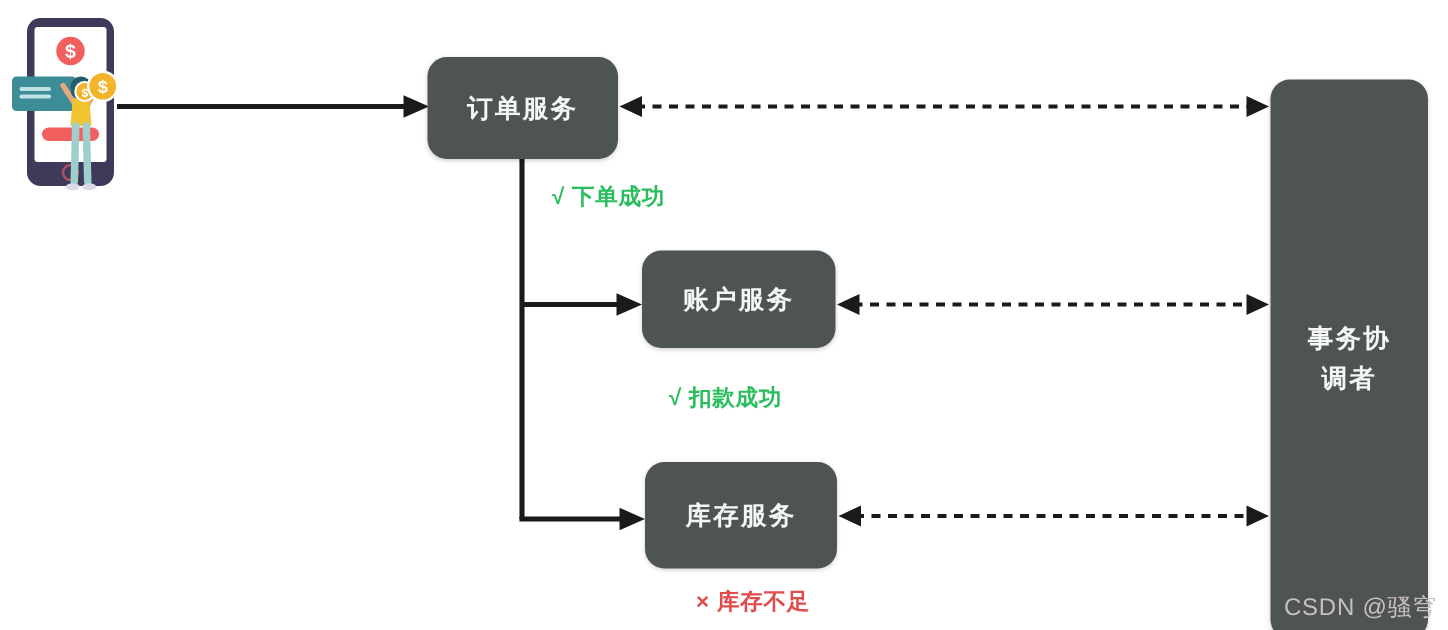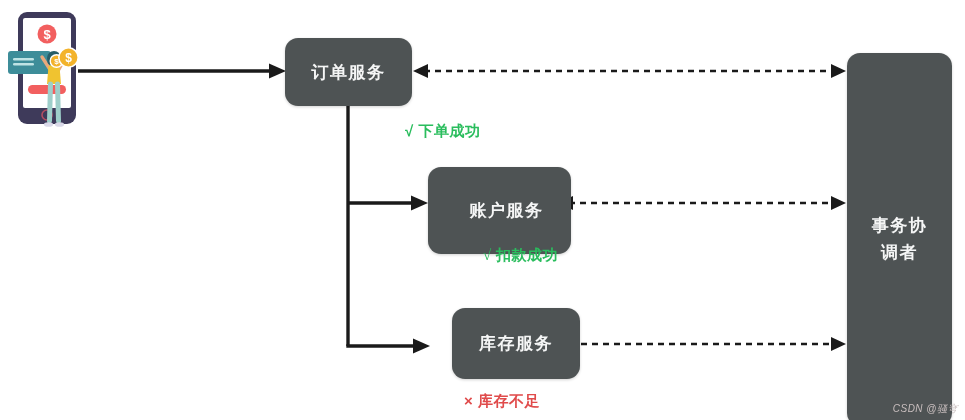--- a/index.html
+++ b/index.html
@@ -14,40 +14,39 @@
   .node{
     position:absolute;z-index:2;
     background:var(--node-bg,#4e5354);
     color:var(--node-text,#f5f6f6);
     border-radius:13px;
     display:flex;align-items:center;justify-content:center;
     font-size:17px;font-weight:600;letter-spacing:1.5px;
     box-shadow:0 1px 3px rgba(0,0,0,0.18);
   }
   .node-order{left:285px;top:38px;width:127px;height:68px;}
-  .node-account{left:428px;top:167px;width:129px;height:87px;padding-left:14px;}
-  .node-inventory{left:452px;top:308px;width:128px;height:71px;}
+  .node-account{left:428px;top:167px;width:129px;height:65px;}
+  .node-inventory{left:430px;top:308px;width:128px;height:71px;}
   .node-coordinator{left:847px;top:19px;width:105px;height:373px;margin-top:34px;}
   .node-coordinator .wrap-label{width:58px;text-align:center;line-height:1.55;}
   .annotation{
     position:absolute;z-index:2;
     font-size:15px;font-weight:700;letter-spacing:0.5px;
     white-space:nowrap;
   }
-  .annotation.success{color:var(--success,#2abd5d);margin-left:37px;}
+  .annotation.success{color:var(--success,#2abd5d);}
   .annotation.error{color:var(--error,#e04b4b);}
   .anno-order{left:368px;top:122px;}
-  .anno-account{left:446px;top:246px;font-family:Liberation Serif, serif;}
+  .anno-account{left:446px;top:256px;}
   .anno-inventory{left:464px;top:392px;}
   .illustration{position:absolute;left:5px;top:5px;z-index:2;}
   .watermark{
     position:absolute;right:7px;bottom:4px;z-index:3;
-    font-size:10px;color:var(--watermark-color,#c9bfbf);
+    font-size:16px;color:var(--watermark-color,#c9bfbf);
     letter-spacing:0.5px;
-    font-style:italic;
   }
   .connector line{stroke:var(--line,#000);}
   .connector polygon{fill:var(--line,#000);}
 </style>
 </head>
 <body>
 
 <div class="canvas">
 
   <svg class="overlay connector" viewBox="0 0 965 420" xmlns="http://www.w3.org/2000/svg">

